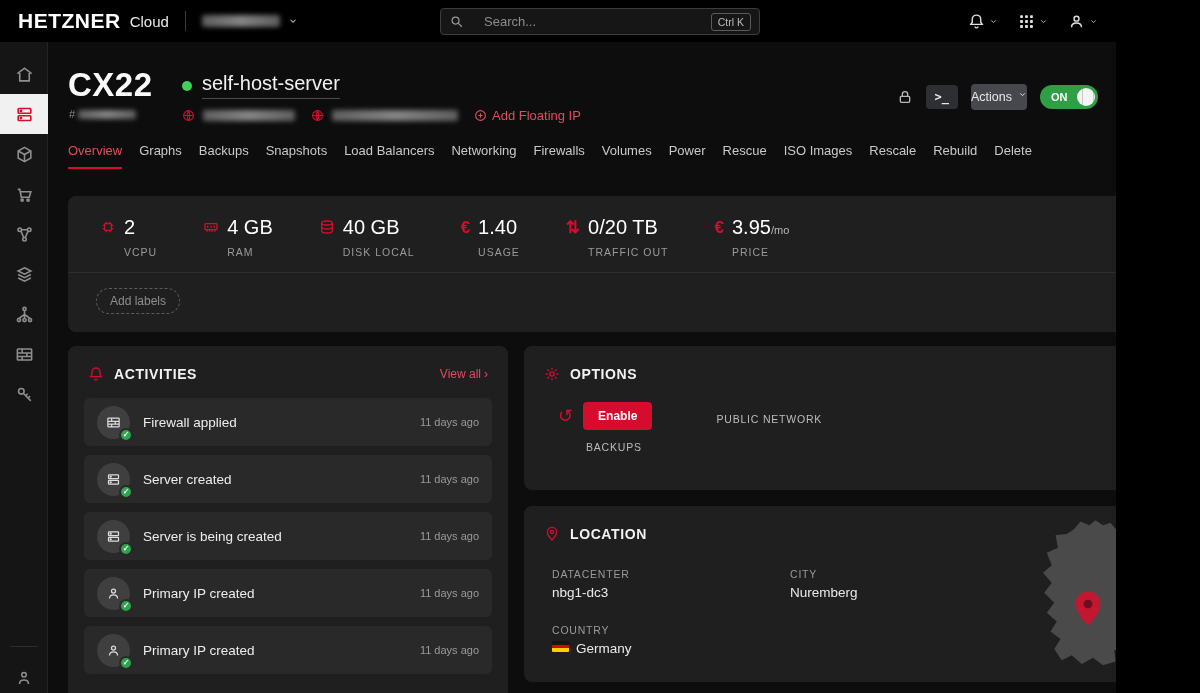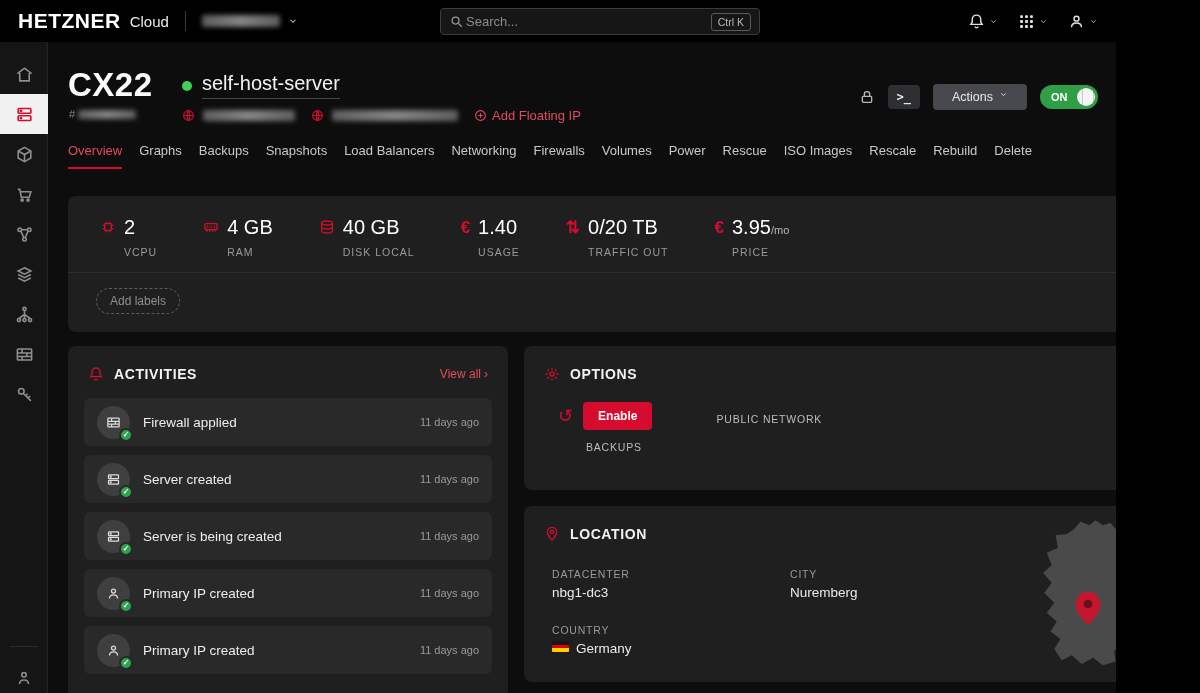--- a/index.html
+++ b/index.html
@@ -14,21 +14,21 @@
   
   .topbar{position:absolute;top:0;left:0;width:100%;height:42px;background:#000;display:flex;align-items:center;padding:0 18px;z-index:20;}
   .logo{font-weight:800;font-size:21px;letter-spacing:.5px;color:#fff;}
   .product{font-size:15px;color:#eaeaea;margin-left:9px;}
   .tb-divider{width:1px;height:20px;background:#3a3a3a;margin:0 16px;}
   .proj-sel{display:flex;align-items:center;gap:8px;cursor:pointer;}
   .blur-chip{display:inline-block;border-radius:2px;background:linear-gradient(90deg,#6d6d6d,#9b9b9b,#6d6d6d);filter:blur(2.5px);opacity:.85;}
   .chev{color:#bdbdbd;display:inline-flex;}
   .search{position:absolute;left:440px;top:8px;width:320px;height:27px;background:#161616;border:1px solid #3c3c3c;border-radius:4px;display:flex;align-items:center;padding:0 8px;}
   .search svg{color:#9a9a9a;flex:none;}
-  .search input{flex:1;background:transparent;border:0;outline:none;color:#ddd;font-size:13px;margin-left:2px;font-family:inherit;}
+  .search input{flex:1;background:transparent;border:0;outline:none;color:#ddd;font-size:13px;margin-left:20px;font-family:inherit;}
   .search input::placeholder{color:#8d8d8d;}
   .kbd{border:1px solid #5a5a5a;border-radius:3px;color:#b9b9b9;font-size:10.5px;padding:1px 6px;line-height:14px;}
   .tb-right{margin-left:auto;display:flex;align-items:center;gap:20px;}
   .tb-iconbtn{display:flex;align-items:center;gap:4px;color:#e0e0e0;cursor:pointer;}
 
   
   .sidebar{position:absolute;top:42px;left:0;bottom:0;width:48px;background:#151515;border-right:1px solid #242424;z-index:10;}
   .side-item{width:48px;height:40px;display:flex;align-items:center;justify-content:center;color:#8f8f8f;cursor:pointer;}
   .side-item:first-child{margin-top:12px;}
   .side-item.active{background:#f1f1f1;color:var(--red);}
@@ -40,21 +40,21 @@
   .srv-id{position:absolute;left:69px;top:108px;font-size:11px;color:#8a8a8a;display:flex;align-items:center;gap:3px;}
   .name-row{position:absolute;left:182px;top:72px;display:flex;align-items:center;gap:10px;}
   .status-dot{width:10px;height:10px;border-radius:50%;background:#3fd158;}
   .srv-name{font-size:20px;color:#f2f2f2;border-bottom:1px solid #4a4a4a;padding-bottom:3px;cursor:text;}
   .ip-row{position:absolute;left:182px;top:108px;display:flex;align-items:center;gap:8px;font-size:13px;}
   .red-ico{color:var(--red);display:inline-flex;}
   .add-fip{color:var(--red-text);display:flex;align-items:center;gap:5px;cursor:pointer;margin-left:8px;}
   .hdr-ctrls{position:absolute;right:18px;top:84px;display:flex;align-items:center;gap:13px;}
   .lock{color:#b9b9b9;display:inline-flex;}
   .console-btn{background:#2d2f33;color:#e8e8e8;font-size:12px;font-weight:700;border-radius:4px;padding:5px 9px;cursor:pointer;font-family:"DejaVu Sans Mono",monospace;}
-  .actions-btn{background:#46484d;color:#e8e8e8;font-size:12.5px;border-radius:4px;padding:6px 19px;display:flex;gap:6px;cursor:pointer;}
+  .actions-btn{background:#46484d;color:#e8e8e8;font-size:12.5px;border-radius:4px;padding:6px 0;display:flex;gap:6px;cursor:pointer;}
   .toggle{width:58px;height:24px;border-radius:12px;background:#2f9e44;display:flex;align-items:center;cursor:pointer;position:relative;}
   .toggle .on-label{color:#fff;font-size:11px;font-weight:700;margin-left:11px;}
   .toggle .knob{position:absolute;right:3px;top:3px;width:18px;height:18px;border-radius:9px;background:#f4f4f4;background-image:repeating-linear-gradient(90deg,transparent 0 5px,#c9c9c9 5px 6px,transparent 6px 11px);}
 
   
   .tabs{position:absolute;left:68px;top:143px;display:flex;gap:17px;font-size:13px;color:#c9c9c9;}
   .tab{padding-bottom:9px;cursor:pointer;white-space:nowrap;}
   .tab.active{color:var(--red-text);border-bottom:2px solid var(--red);}
 
   

